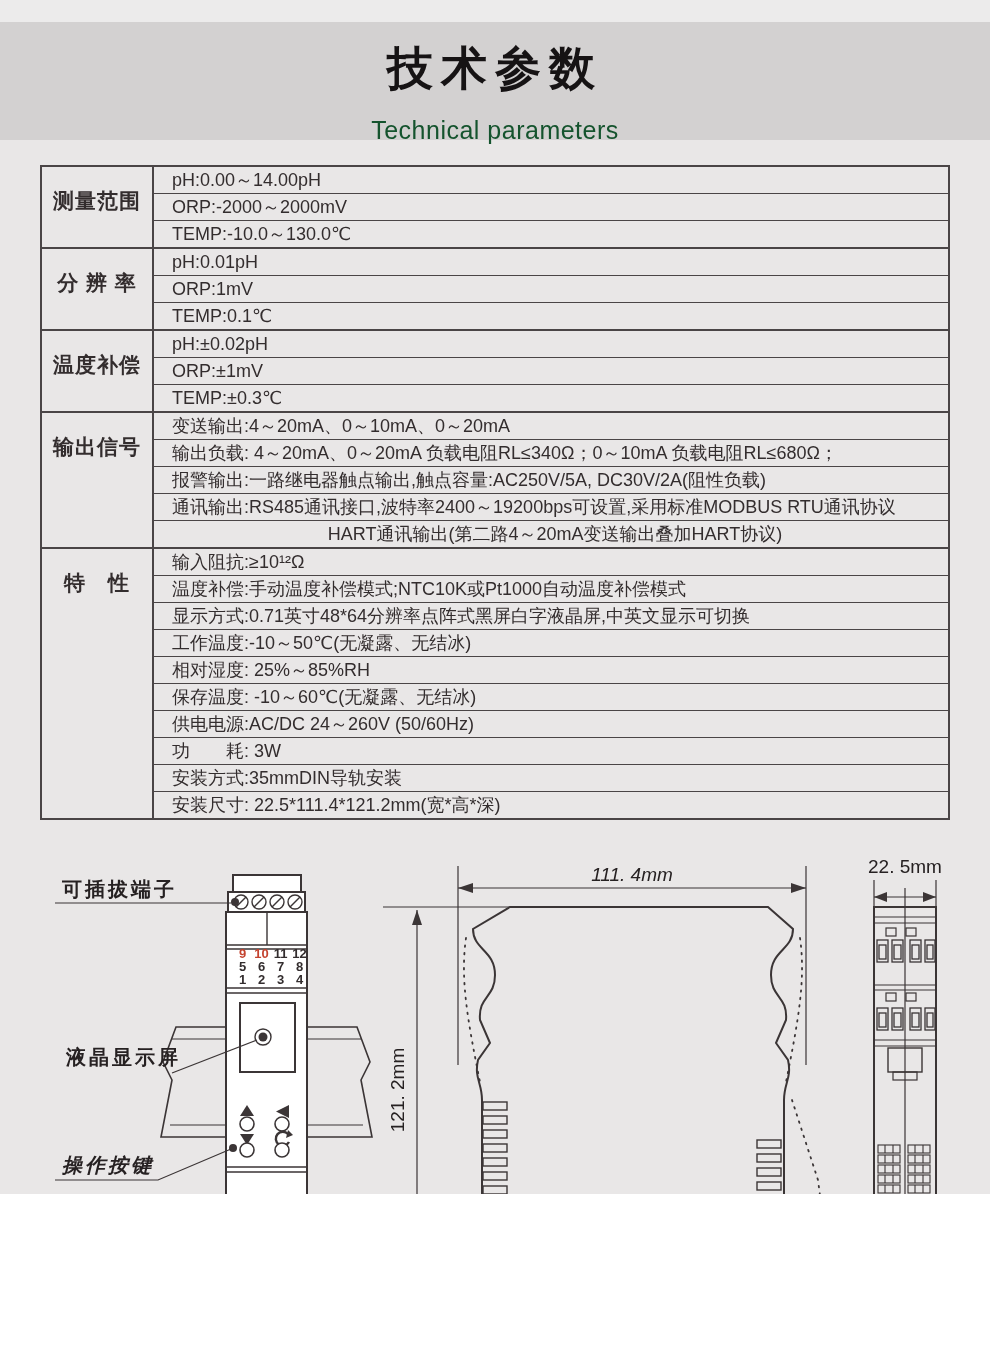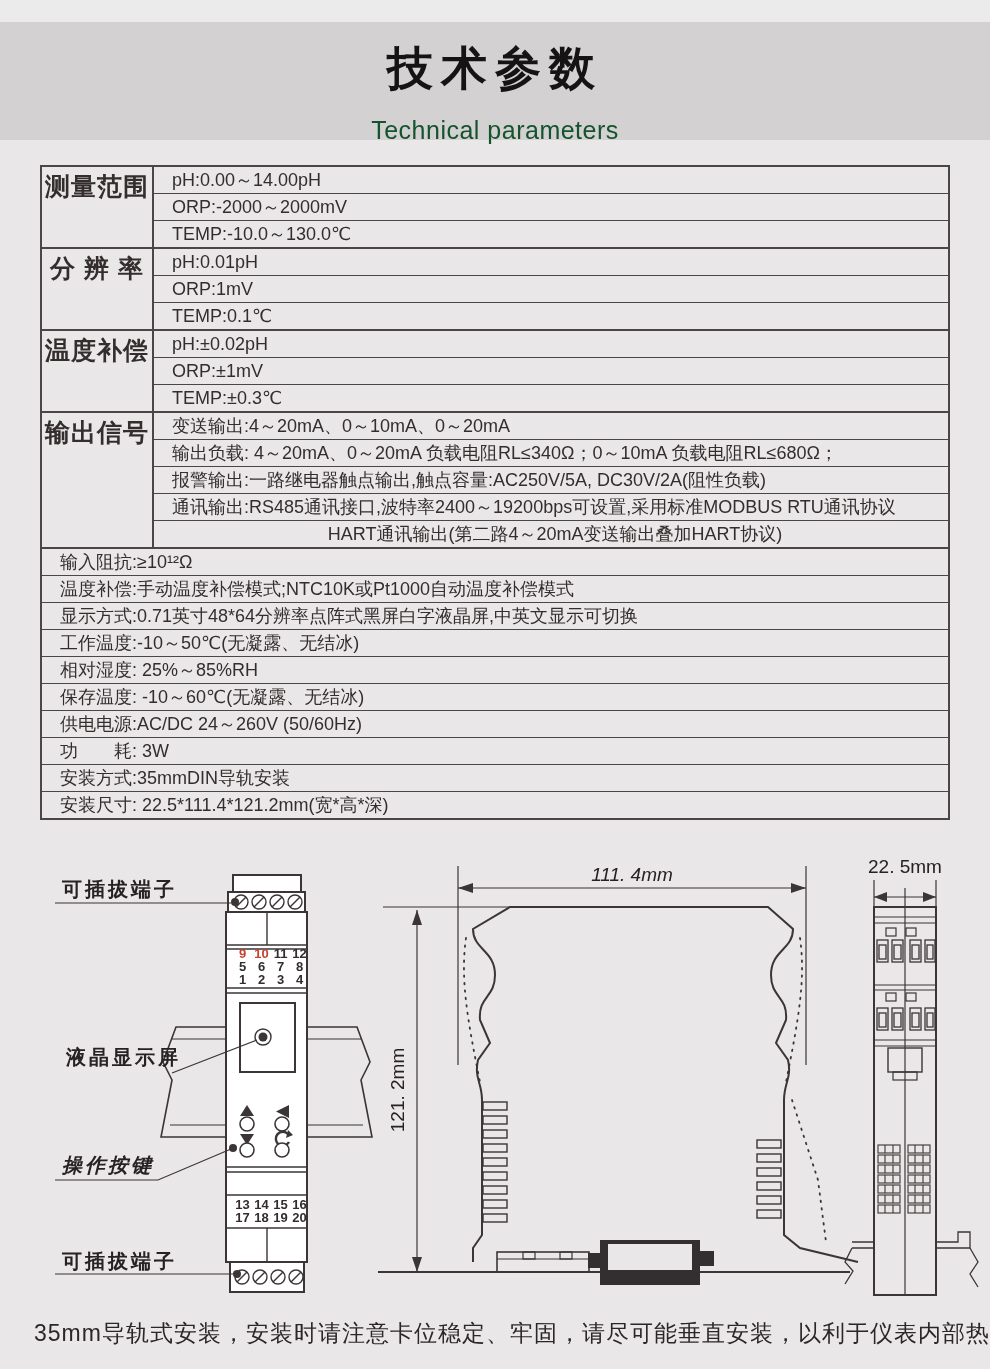--- a/index.html
+++ b/index.html
@@ -1,29 +1,29 @@
 <!DOCTYPE html>
 <html><head>
 <meta charset="utf-8">
 <style>
   html,body{margin:0;padding:0;}
   body{font-family:"Liberation Sans","DejaVu Sans",sans-serif;}
-  .page{position:relative;width:990px;height:1369px;background:#e9e7e7;overflow:hidden;color:#332d2e;}
+  .page{position:relative;width:990px;height:1194px;background:#e9e7e7;overflow:hidden;color:#332d2e;}
   .top-strip{position:absolute;left:0;top:0;width:990px;height:22px;background:#ecebeb;}
   .banner{position:absolute;left:0;top:22px;width:990px;height:118px;background:#d3d1d1;text-align:center;}
   .banner .title{margin-top:16px;font-size:46px;font-weight:800;letter-spacing:8px;color:#161314;}
   .banner .subtitle{margin-top:16px;font-size:25px;color:#14532d;letter-spacing:0.5px;}
 
   
   .spec-table{position:absolute;left:40px;top:165px;width:910px;border:2px solid #4a4546;box-sizing:border-box;}
   .group{display:flex;border-bottom:2px solid #4a4546;}
   .group:last-child{border-bottom:none;}
   .glabel{width:112px;flex:0 0 112px;border-right:2px solid #4a4546;box-sizing:border-box;
-          font-size:25px;font-weight:600;letter-spacing:1px;color:#332d2e;
-          display:flex;justify-content:center;align-items:flex-start;padding-top:3px;}
+          font-size:21px;font-weight:600;letter-spacing:1px;color:#332d2e;
+          display:flex;justify-content:center;align-items:flex-start;padding-top:20px;}
   .rows{flex:1;min-width:0;}
   .srow{height:26px;line-height:26px;border-bottom:1px solid #4a4546;padding-left:18px;
         font-size:18px;color:#332d2e;white-space:nowrap;overflow:hidden;}
   .rows .srow:last-child{border-bottom:none;}
   .srow.center{text-align:center;padding-left:8px;}
 
   
   .diagram{position:absolute;left:0;top:850px;width:990px;height:470px;}
   .diagram svg{position:absolute;left:0;top:0;}
   .dlabel{position:absolute;font-size:20px;font-weight:600;letter-spacing:3px;color:#262122;white-space:nowrap;}
@@ -76,20 +76,21 @@
       <div class="glabel">输出信号</div>
       <div class="rows">
         <div class="srow">变送输出:4～20mA、0～10mA、0～20mA</div>
         <div class="srow">输出负载: 4～20mA、0～20mA 负载电阻RL≤340Ω；0～10mA 负载电阻RL≤680Ω；</div>
         <div class="srow">报警输出:一路继电器触点输出,触点容量:AC250V/5A, DC30V/2A(阻性负载)</div>
         <div class="srow">通讯输出:RS485通讯接口,波特率2400～19200bps可设置,采用标准MODBUS RTU通讯协议</div>
         <div class="srow center">HART通讯输出(第二路4～20mA变送输出叠加HART协议)</div>
       </div>
     </div>
     <div class="group">
+      <div class="glabel">特　性</div>
       <div class="rows">
         <div class="srow">输入阻抗:≥10¹²Ω</div>
         <div class="srow">温度补偿:手动温度补偿模式;NTC10K或Pt1000自动温度补偿模式</div>
         <div class="srow">显示方式:0.71英寸48*64分辨率点阵式黑屏白字液晶屏,中英文显示可切换</div>
         <div class="srow">工作温度:-10～50℃(无凝露、无结冰)</div>
         <div class="srow">相对湿度: 25%～85%RH</div>
         <div class="srow">保存温度: -10～60℃(无凝露、无结冰)</div>
         <div class="srow">供电电源:AC/DC 24～260V (50/60Hz)</div>
         <div class="srow">功　　耗: 3W</div>
         <div class="srow">安装方式:35mmDIN导轨安装</div>

